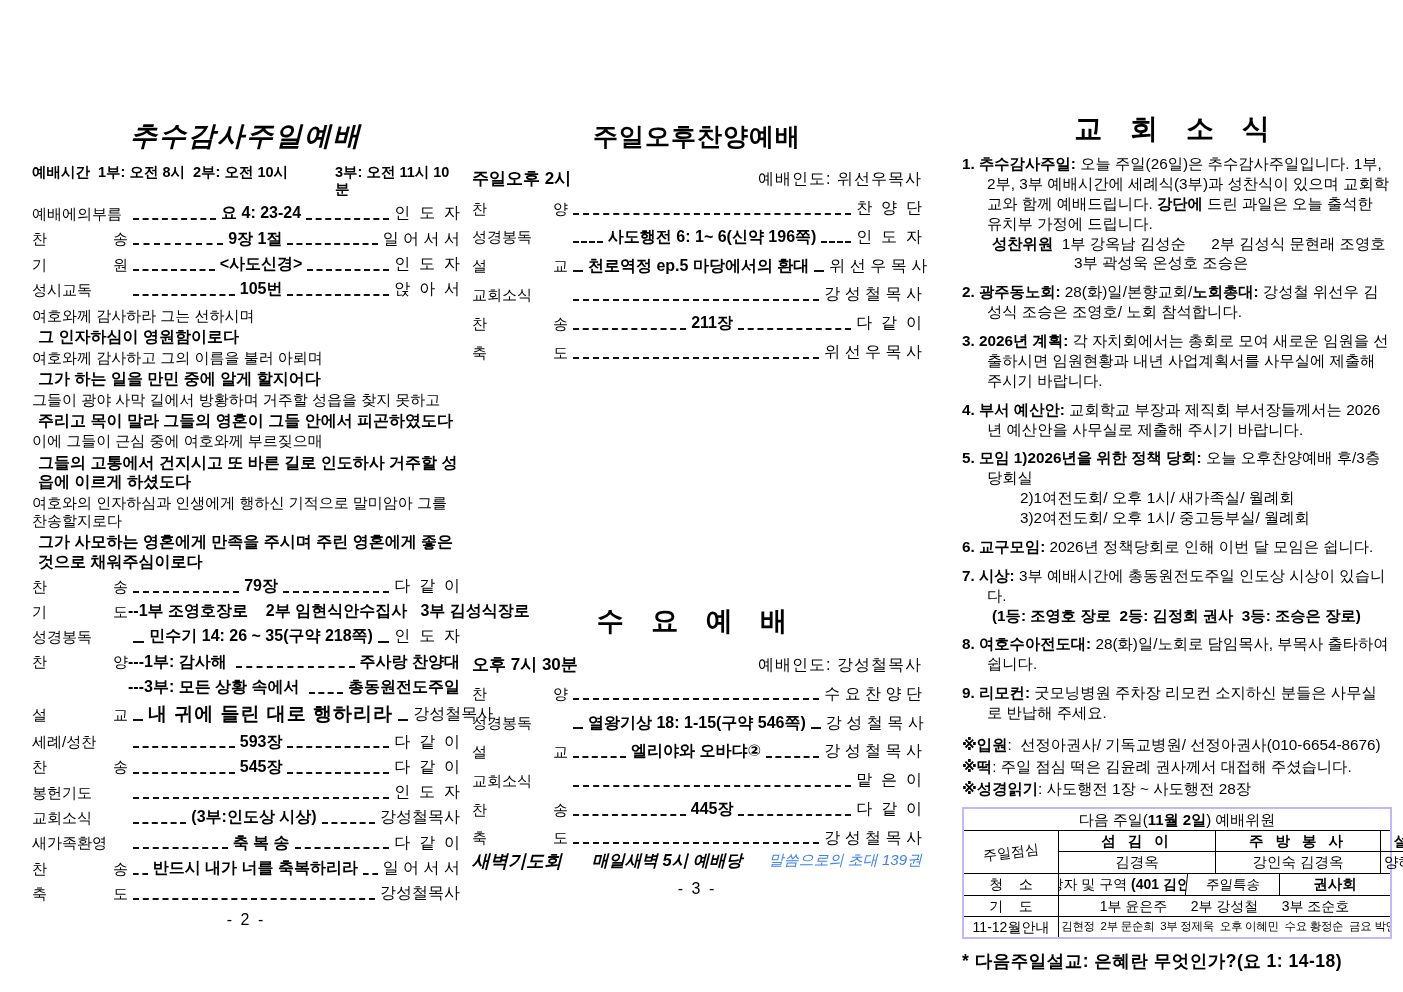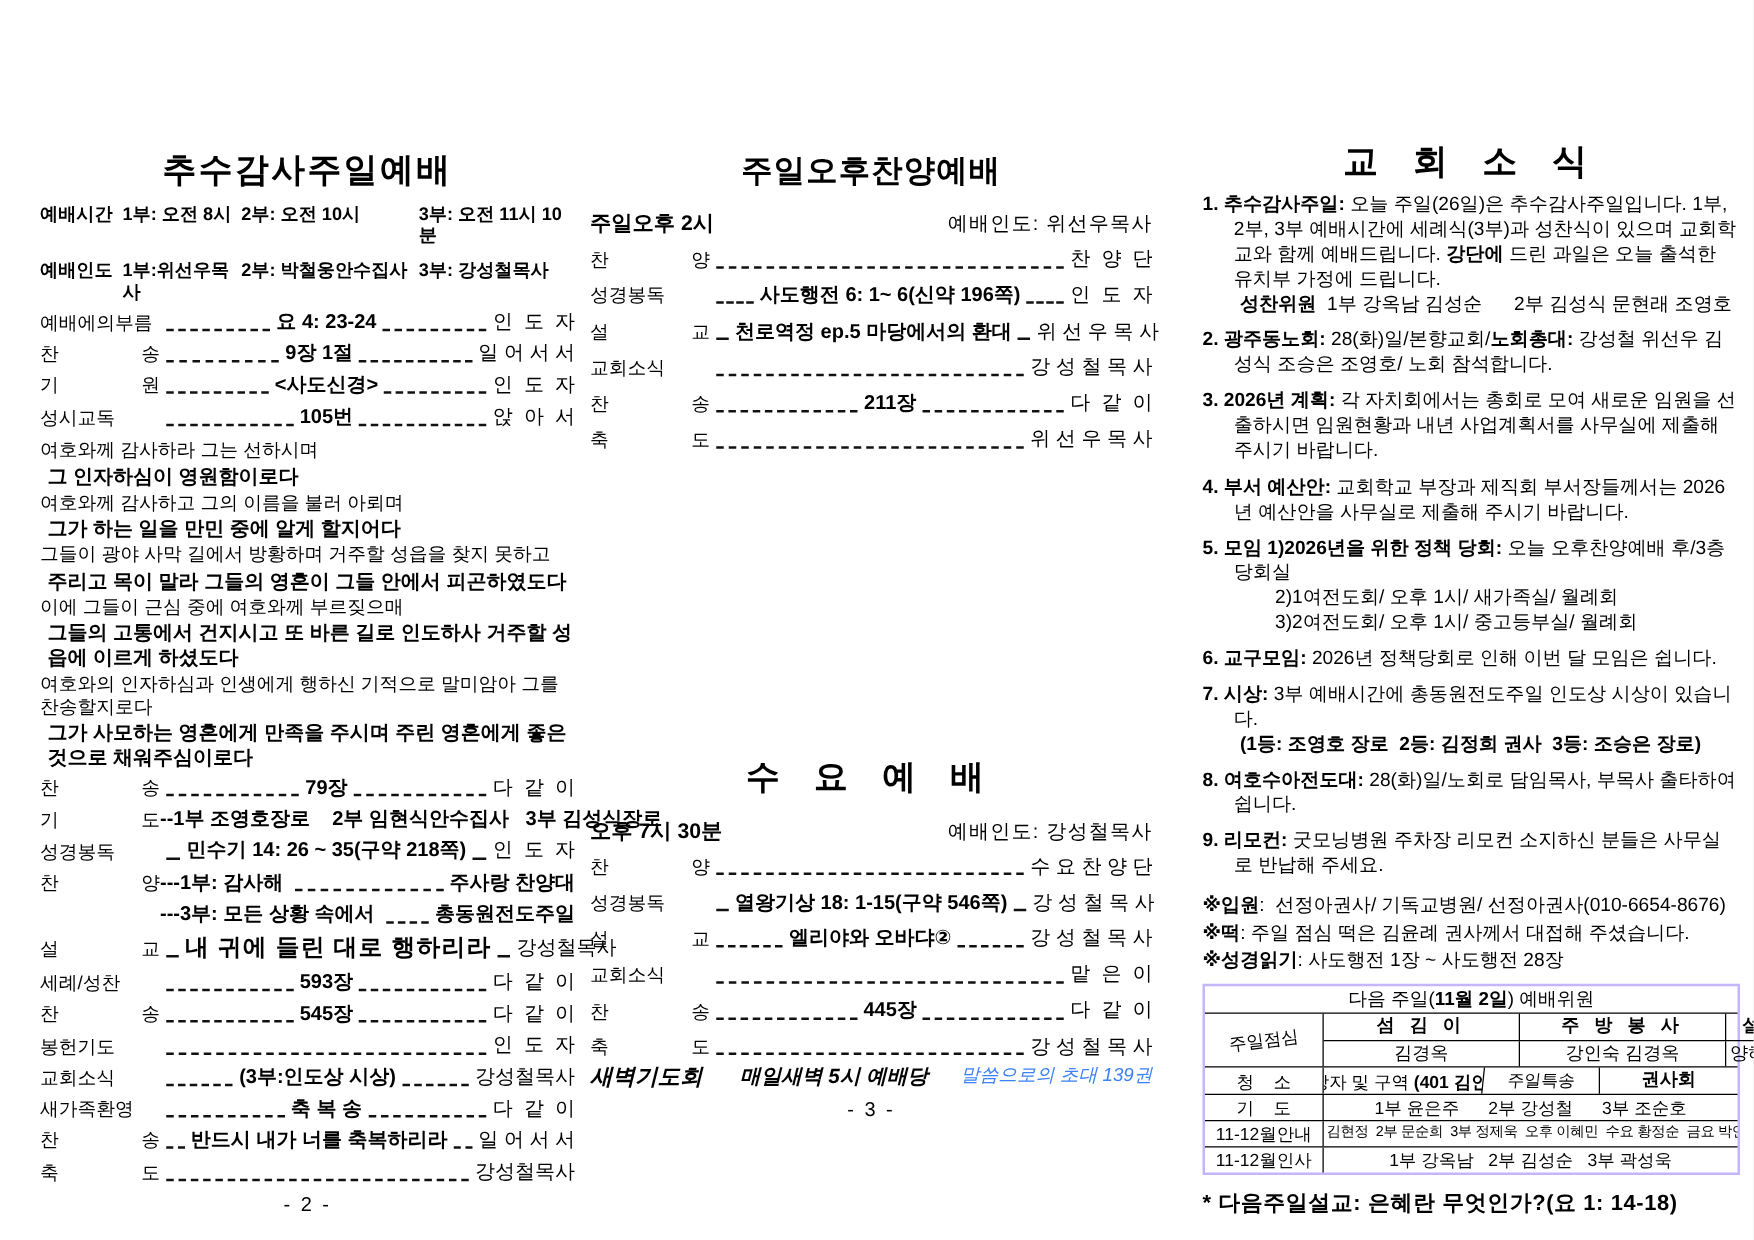--- a/index.html
+++ b/index.html
@@ -7,21 +7,21 @@
     position:relative;width:1403px;height:992px;background:#ffffff;
     font-family:"Liberation Sans","DejaVu Sans",sans-serif;color:#000;
     overflow:hidden;
   }
   .col{position:absolute;}
   #col1{left:32px;top:118px;width:428px;}
   #col2{left:472px;top:120px;width:450px;}
   #col3{left:962px;top:110px;width:430px;}
 
   .sec-title{margin:0;text-align:center;font-weight:700;}
-  #col1 .sec-title{font-size:27px;letter-spacing:2px;}
+  #col1 .sec-title{font-size:27px;letter-spacing:2px;font-style:italic;}
   #col2 .sec-title{font-size:25px;letter-spacing:1px;}
   #t-wed .sec-title{font-size:27px;letter-spacing:10px;}
   #col3 .sec-title{font-size:28px;letter-spacing:10px;}
 
   
   .meta-row{display:flex;font-size:14.5px;font-weight:700;margin-top:10px;line-height:1.2;}
   .meta-label{width:66px;flex:none;}
   .meta-p1{width:95px;flex:none;}
   .meta-p2{width:142px;flex:none;}
   .meta-p3{flex:1;}
@@ -99,26 +99,20 @@
 
   <div class="col" id="col1">
     <h1 class="sec-title">추수감사주일예배</h1>
     <div>
         <div class="meta-row">
           <span class="meta-label">예배시간</span>
           <span class="meta-p1">1부: 오전 8시</span>
           <span class="meta-p2">2부: 오전 10시</span>
           <span class="meta-p3">3부: 오전 11시 10분</span>
         </div>
-        <div class="meta-row">
-          <span class="meta-label">예배인도</span>
-          <span class="meta-p1">1부:위선우목사</span>
-          <span class="meta-p2">2부: 박철웅안수집사</span>
-          <span class="meta-p3">3부: 강성철목사</span>
-        </div>
       </div>
     <div>
         <div class="o-row">
           <div class="o-label">예배에의부름</div>
           <div class="lead"></div>
           <span class="o-t o-b">요 4: 23-24</span>
           <div class="lead"></div>
           <span class="o-t">인  도  자</span>
         </div>
         <div class="o-row">
@@ -344,20 +338,21 @@
     </div>
     <div class="pgnum">- 3 -</div>
   </div>
 
   <div class="col" id="col3">
     <h1 class="sec-title">교 회 소 식</h1>
     <div class="news">
         <div class="news-item">
           <p class="np pad0"><span class="seg-b">1. 추수감사주일:</span><span> 오늘 주일(26일)은 추수감사주일입니다. 1부, 2부, 3부 예배시간에 세례식(3부)과 성찬식이 있으며 교회학교와 함께 예배드립니다. </span><span class="seg-b">강단에</span><span> 드린 과일은 오늘 출석한 유치부 가정에 드립니다.</span></p>
           <p class="np pad1"><span class="seg-b">성찬위원</span><span>  1부 강옥남 김성순      2부 김성식 문현래 조영호</span></p>
+          <p class="np pad3"><span>3부 곽성욱 온성호 조승은</span></p>
         </div>
         <div class="news-item">
           <p class="np pad0"><span class="seg-b">2. 광주동노회:</span><span> 28(화)일/본향교회/</span><span class="seg-b">노회총대:</span><span> 강성철 위선우 김성식 조승은 조영호/ 노회 참석합니다.</span></p>
         </div>
         <div class="news-item">
           <p class="np pad0"><span class="seg-b">3. 2026년 계획:</span><span> 각 자치회에서는 총회로 모여 새로운 임원을 선출하시면 임원현황과 내년 사업계획서를 사무실에 제출해 주시기 바랍니다.</span></p>
         </div>
         <div class="news-item">
           <p class="np pad0"><span class="seg-b">4. 부서 예산안:</span><span> 교회학교 부장과 제직회 부서장들께서는 2026년 예산안을 사무실로 제출해 주시기 바랍니다.</span></p>
         </div>
@@ -416,23 +411,19 @@
         <div class="tc w-gw">권사회</div>
       </div>
       <div class="trow">
         <div class="tc w-lab">기    도</div>
         <div class="tc flex1 mid-val">1부 윤은주      2부 강성철      3부 조순호</div>
       </div>
       <div class="trow">
         <div class="tc w-lab">11-12월안내</div>
         <div class="tc flex1 small-val">1부 김현정  2부 문순희  3부 정제욱  오후 이혜민  수요 황정순  금요 박연희</div>
       </div>
-      <div class="trow">
-        <div class="tc w-lab">11-12월인사</div>
-        <div class="tc flex1 mid-val">1부 강옥남   2부 김성순   3부 곽성욱</div>
-      </div>
     </div>
 
     <div class="next-sermon">* 다음주일설교:  은혜란 무엇인가?(요 1: 14-18)</div>
 
   </div>
 
 </div>
 
 </body></html>

